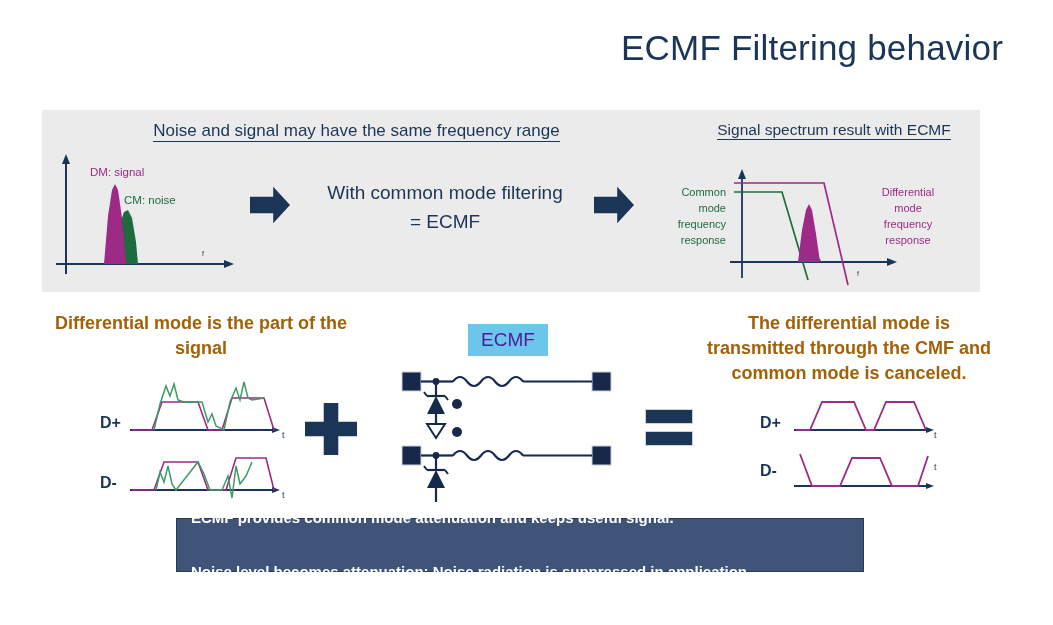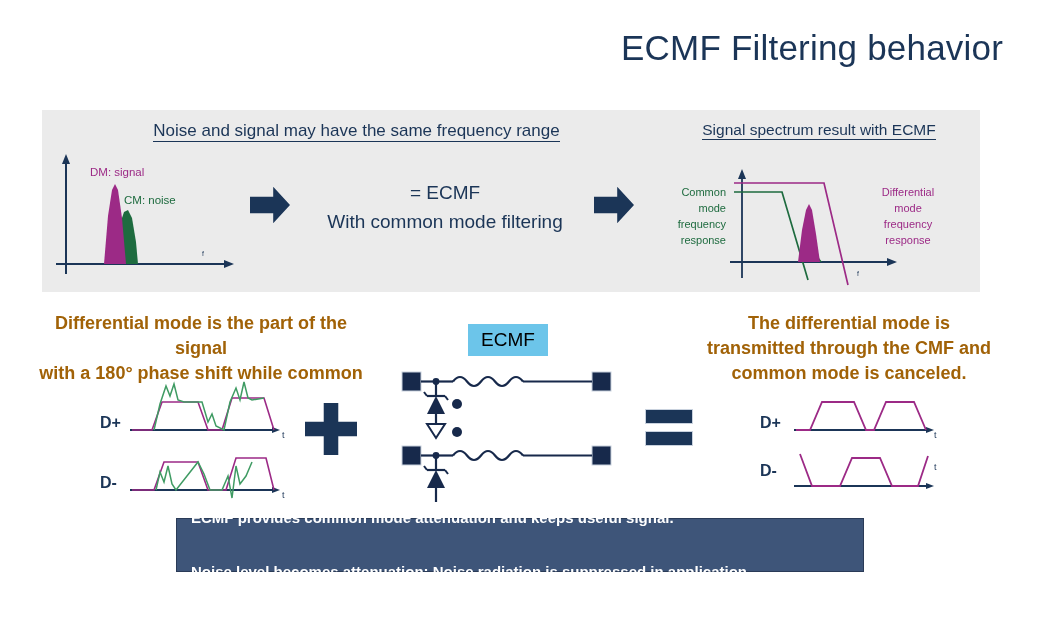--- a/index.html
+++ b/index.html
@@ -21,21 +21,21 @@
   .panel{background:#ebebeb;}
   #panel-left{left:42px;top:110px;width:604px;height:182px;padding-left:25px;}
   #panel-right{left:658px;top:110px;width:322px;height:182px;}
   .panel-heading{
     position:absolute;left:0;width:100%;top:11px;text-align:center;
     font-size:17px;color:#1b3557;
   }
   .panel-heading span{
     border-bottom:1.6px solid #1b3557;padding-bottom:1px;
   }
-  #panel-right .panel-heading{font-size:15.5px;}
+  #panel-right .panel-heading{font-size:15.5px;margin-left:15px;}
 
   
   .arrow{
     width:40px;height:38px;
     background:#1b3557;
     clip-path:polygon(0% 28%,58% 28%,58% 2%,100% 50%,58% 98%,58% 72%,0% 72%);
   }
   #arrow-1{left:250px;top:186px;}
   #arrow-2{left:594px;top:186px;}
 
@@ -60,21 +60,21 @@
     left:305px;top:403px;width:52px;height:52px;background:#1b3557;
     clip-path:polygon(36% 0,64% 0,64% 36%,100% 36%,100% 64%,64% 64%,64% 100%,36% 100%,36% 64%,0 64%,0 36%,36% 36%);
   }
   #equals-sign{left:645px;top:409px;width:48px;height:38px;}
   #equals-sign i{display:block;height:13px;background:#1b3557;border:1px solid #c9d2de;}
   #equals-sign i+i{margin-top:7px;}
 
   
   #ecmf-label{
     left:468px;top:324px;width:80px;height:32px;background:#6cc5ea;
-    color:#000000;font-size:19px;display:flex;align-items:center;justify-content:center;
+    color:#4c1d95;font-size:19px;display:flex;align-items:center;justify-content:center;
   }
 
   
   #circuit{left:398px;top:364px;}
   #waves-left{left:98px;top:380px;}
   #waves-right{left:758px;top:388px;}
 
   
   #summary-banner{
     left:176px;top:518px;width:688px;height:54px;
@@ -110,22 +110,22 @@
 
     <path d="M52,112 L56,64 L60,38 L63,32 L66,38 L70,66 L74,112 Z" fill="#9c2a86"></path>
     <text x="150" y="104" font-size="7" fill="#1b3557">f</text>
     <text x="38" y="24" font-size="11.5" fill="#9c2a86">DM: signal</text>
     <text x="72" y="52" font-size="11.5" fill="#1e6b3f">CM: noise</text>
   </svg>
 
   <div class="abs arrow" id="arrow-1"></div>
 
   <div class="abs" id="cm-filtering-text">
+    <div>With common mode filtering</div>
     <div>= ECMF</div>
-    <div>With common mode filtering</div>
   </div>
 
   <div class="abs arrow" id="arrow-2"></div>
 
   <div class="abs panel" id="panel-right">
     <div class="panel-heading">
       <span>Signal spectrum result with ECMF</span>
     </div>
   </div>
 
@@ -150,21 +150,20 @@
     <text x="54" y="94" text-anchor="end" font-size="11" fill="#1e6b3f">response</text>
 
     <text x="236" y="46" text-anchor="middle" font-size="11" fill="#9c2a86">Differential</text>
     <text x="236" y="62" text-anchor="middle" font-size="11" fill="#9c2a86">mode</text>
     <text x="236" y="78" text-anchor="middle" font-size="11" fill="#9c2a86">frequency</text>
     <text x="236" y="94" text-anchor="middle" font-size="11" fill="#9c2a86">response</text>
   </svg>
 
   <div class="abs body-text" id="text-left">
     <div>Differential mode is the part of the signal</div>
-    <div>with a 180° phase shift while common</div>
   </div>
 
   <div class="abs body-text" id="text-right">
     <div>The differential mode is</div>
     <div>transmitted through the CMF and</div>
     <div>common mode is canceled.</div>
   </div>
 
   <svg class="abs" id="waves-left" width="200" height="125">
     <text x="2" y="48" font-size="16" font-weight="bold" fill="#1b3557">D+</text>

